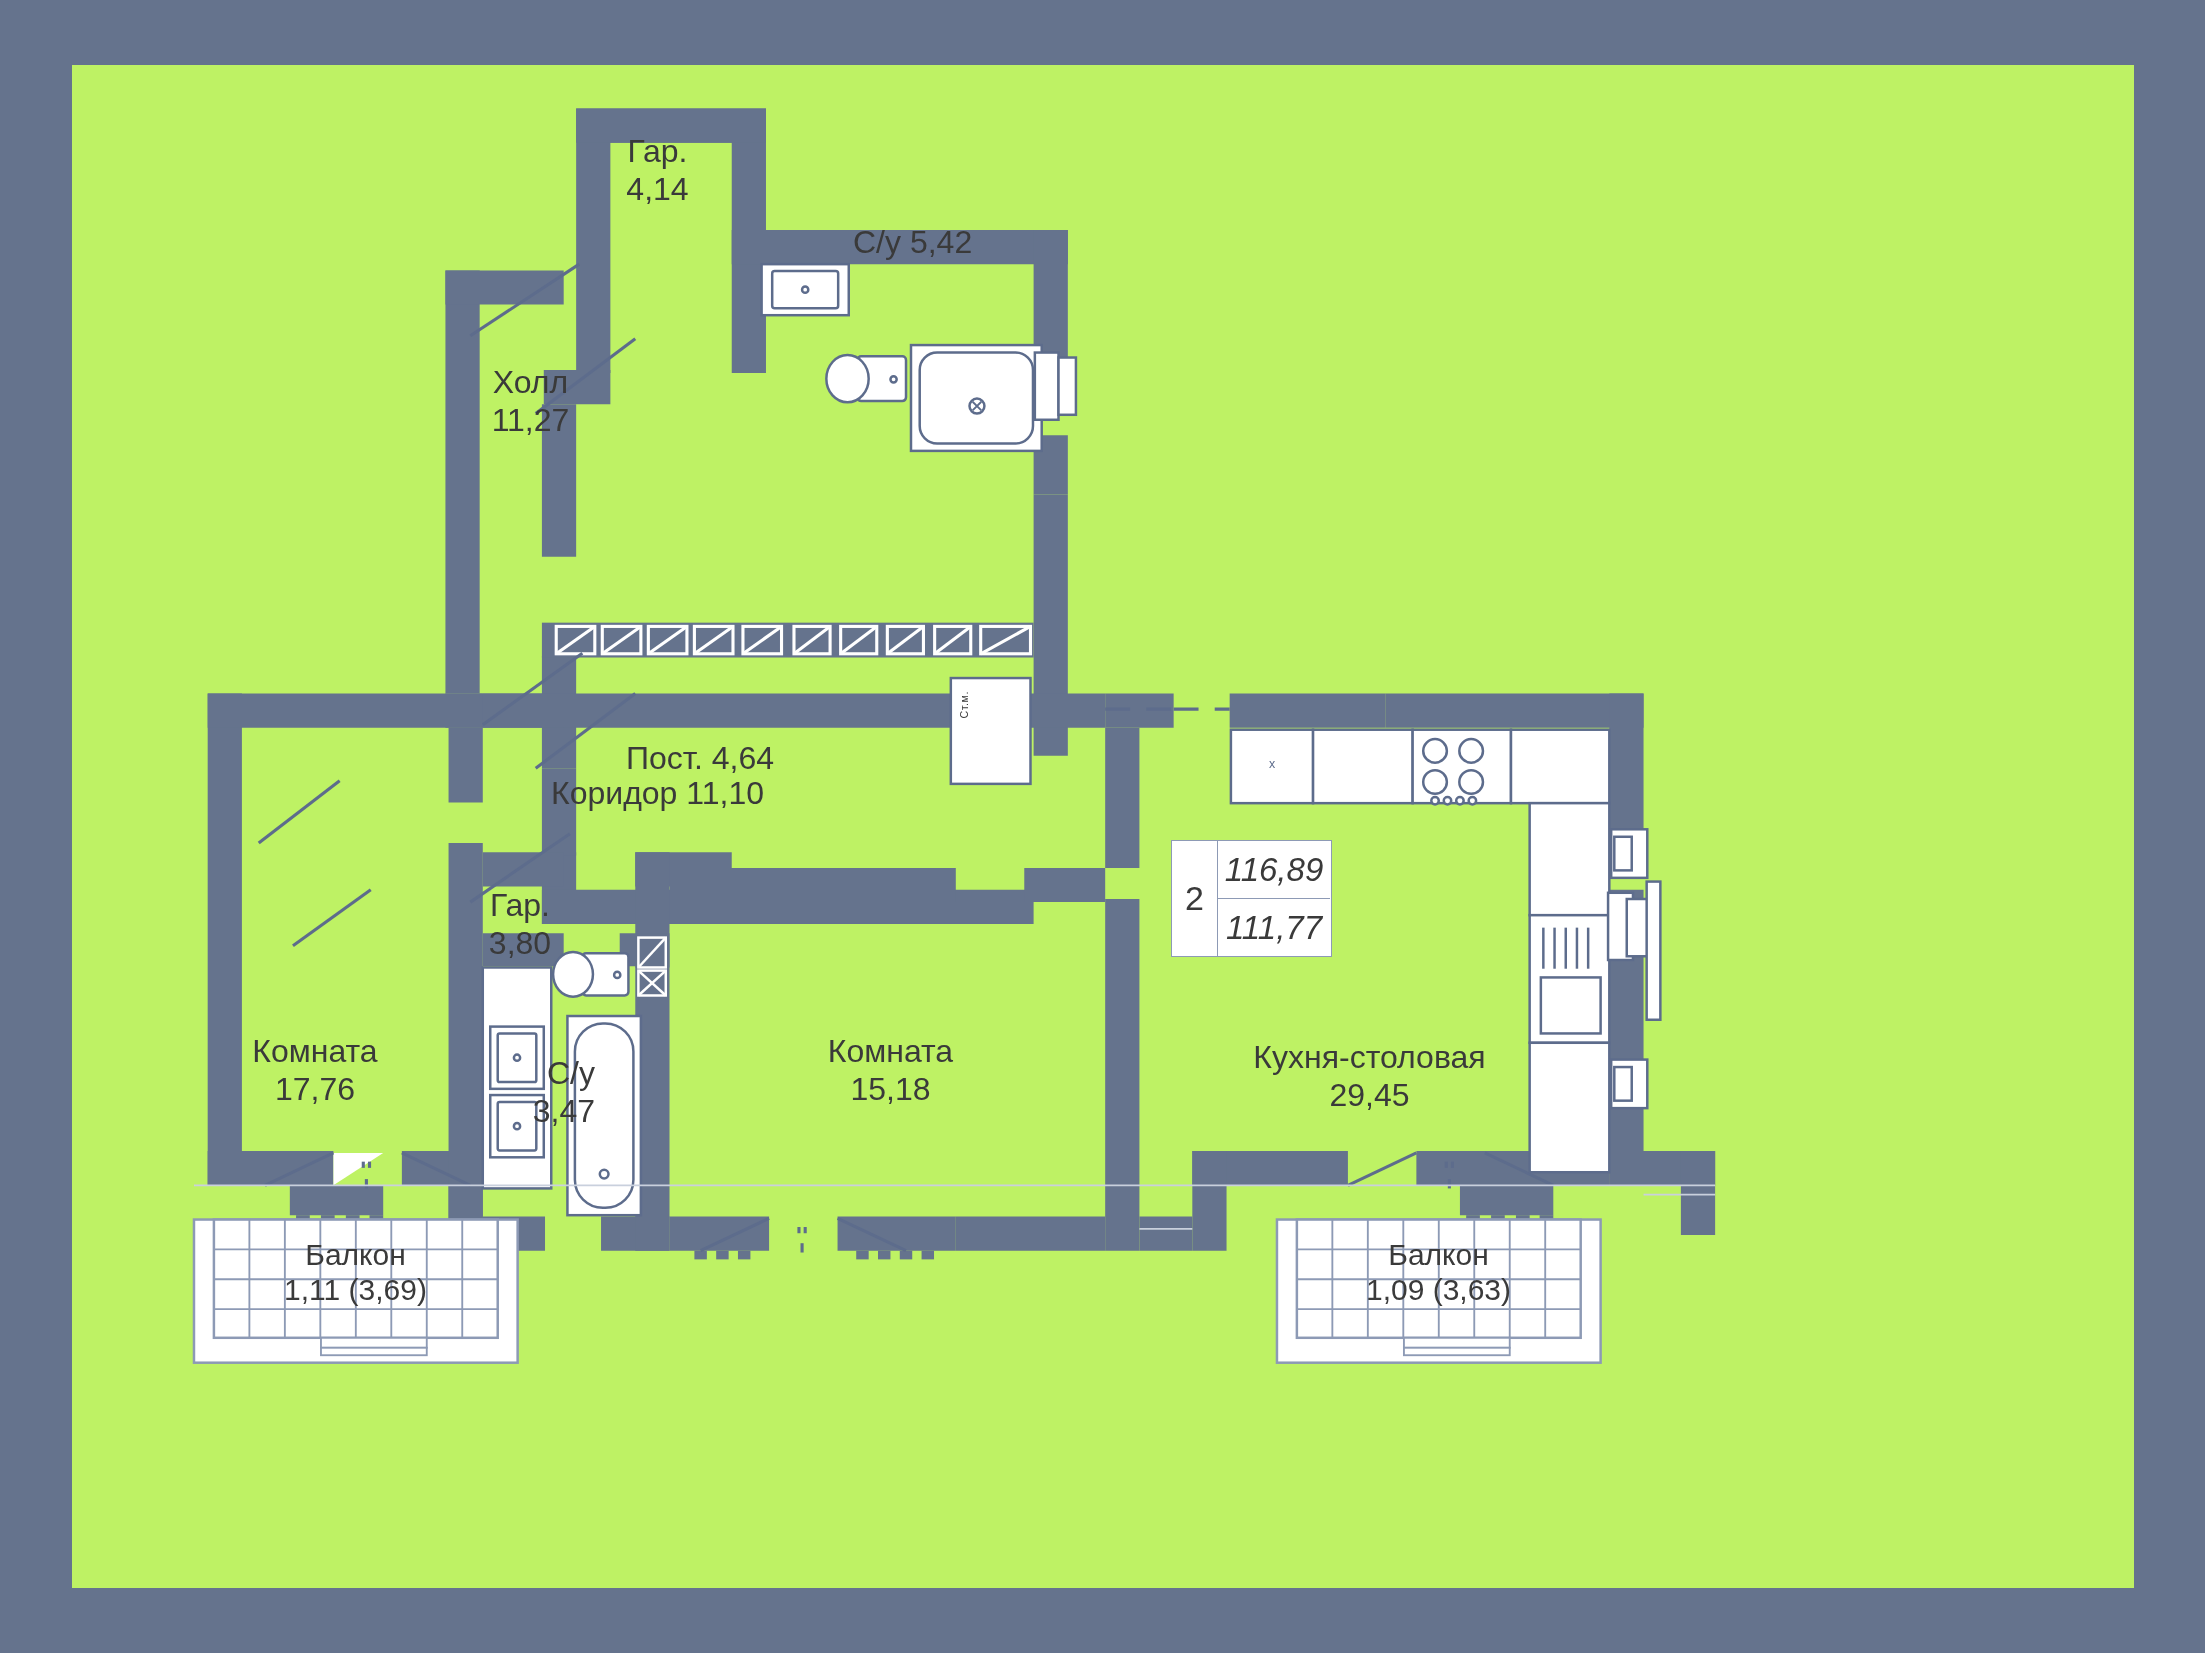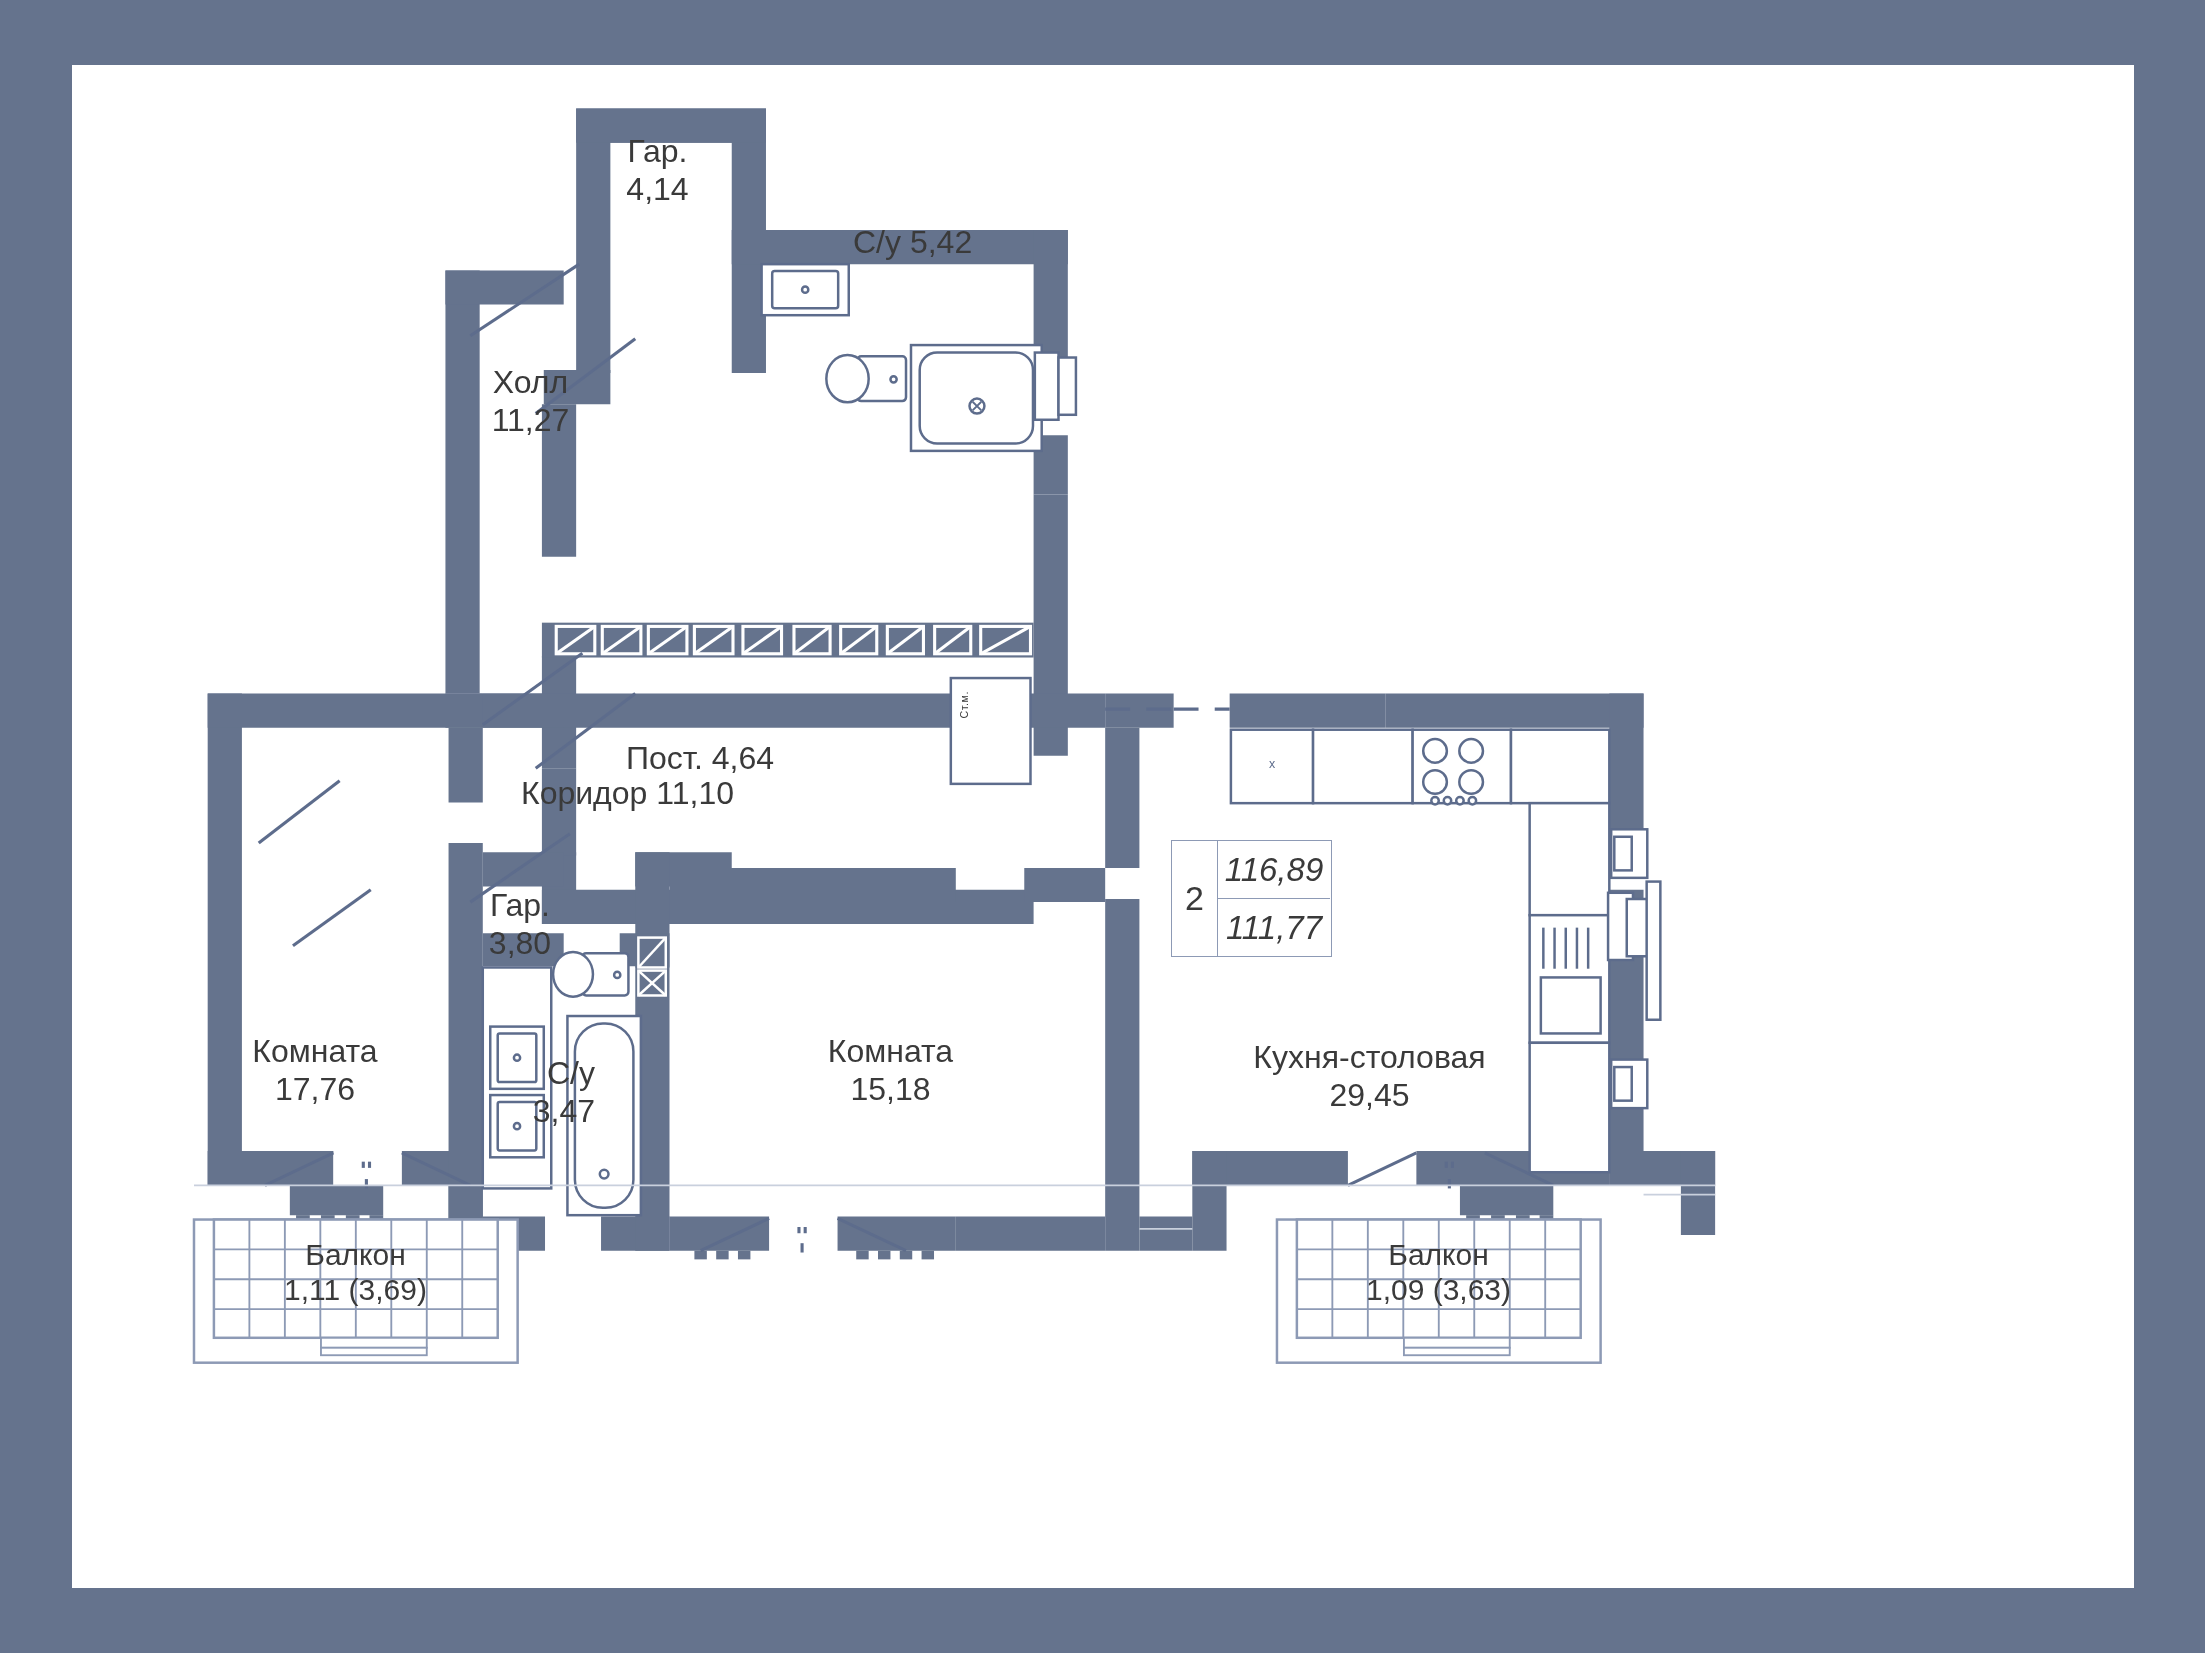--- a/index.html
+++ b/index.html
@@ -6,21 +6,21 @@
   body{
     width:2205px;height:1654px;
     background:#65738d;
     font-family:"Liberation Sans", sans-serif;
     overflow:hidden;
   }
   #frame{
     position:absolute;
     left:72px; top:65px;
     width:2062px; height:1523px;
-    background:#ffffff;
+    background:#bef264;
   }
   #plan{
     position:absolute;
     left:0; top:0;
     width:2062px; height:1523px;
   }
   svg{display:block;}
   .lbl{
     position:absolute;
     color:#3a3a3a;
@@ -416,21 +416,21 @@
 
   <div class="lbl big" style="left:356px; top:299px; width:205px;">
     <span class="l1">Холл</span>
     <span class="l2">11,27</span>
   </div>
 
   <div class="lbl big" style="left:554px; top:675px; width:249px; text-align:left;">
     <span class="l1">Пост. 4,64</span>
   </div>
 
-  <div class="lbl big" style="left:405px; top:710px; width:361px; text-align:left;margin-left:44px;">
+  <div class="lbl big" style="left:405px; top:710px; width:361px; text-align:center;">
     <span class="l1">Коридор  11,10</span>
   </div>
 
   <div class="lbl big" style="left:367px; top:822px; width:162px;">
     <span class="l1">Гар.</span>
     <span class="l2">3,80</span>
   </div>
 
   <div class="lbl big" style="left:405px; top:990px; width:118px;text-align:right;">
     <span class="l1">С/у</span>

